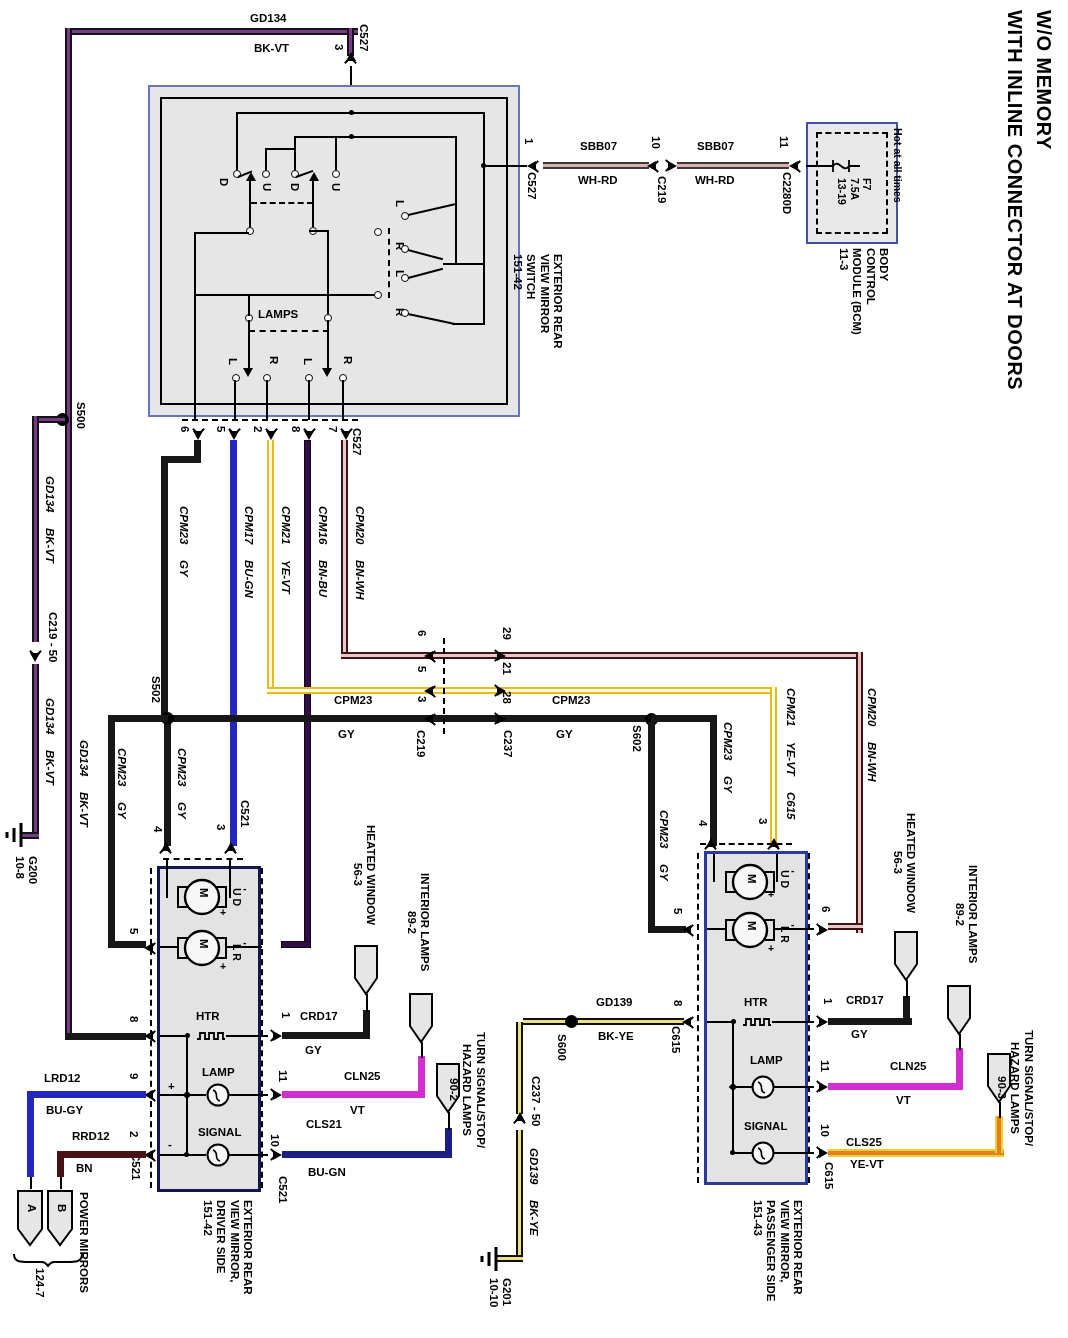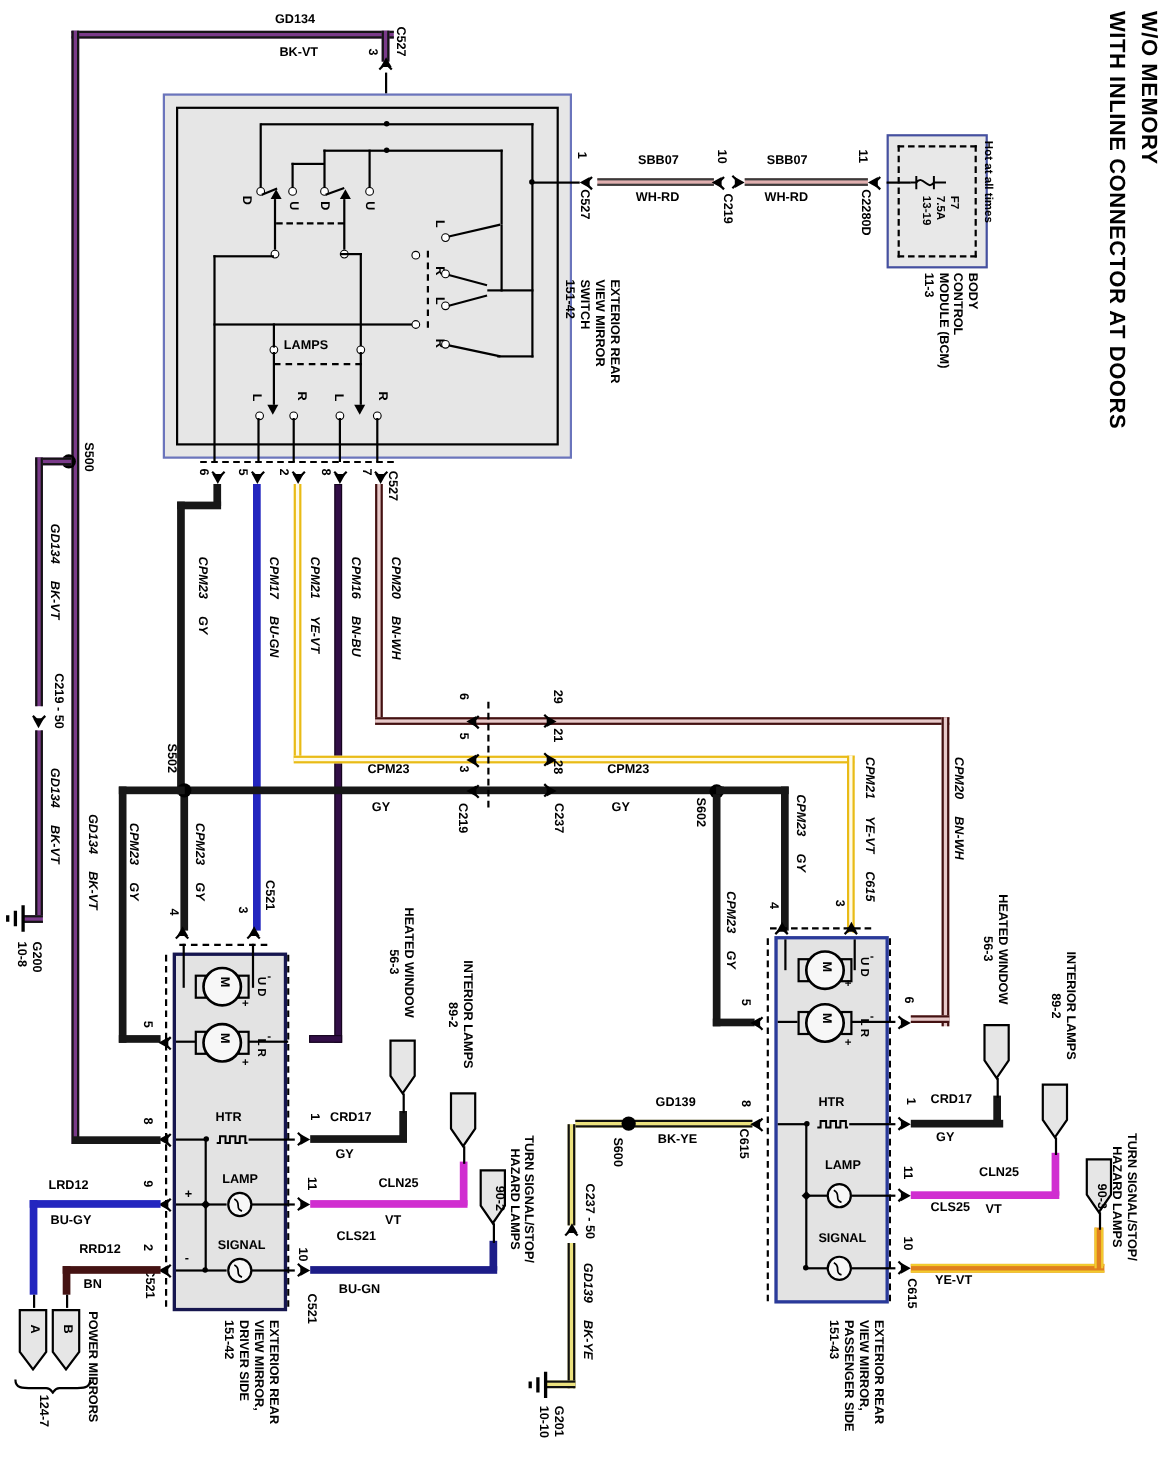--- a/index.html
+++ b/index.html
@@ -550,21 +550,21 @@
   <span class="lbl" style="left:896px;top:1094px">VT</span>
   <div class="lbl vt ctr" style="left:952px;top:842px;height:145px">INTERIOR LAMPS
 89-2</div>
 
   <div class="w yevt2 h8" style="left:828px;top:1149px;width:176px"></div>
   <div class="w yevt2 v8" style="left:995px;top:1116px;height:37px"></div>
   <div class="tl tlv" style="left:999px;top:1102px;height:16px"></div>
   <svg style="left:986px;top:1052px" width="26" height="52">
       <polygon points="2,2 24,2 24,34 13,50 2,34" fill="#e6e6e6" stroke="#000" stroke-width="2"></polygon>
     </svg>
-  <span class="lbl" style="left:846px;top:1092px">CLS25</span>
+  <span class="lbl" style="left:846px;top:1136px">CLS25</span>
   <span class="lbl" style="left:850px;top:1158px">YE-VT</span>
   <div class="lbl vt ctr" style="left:994px;top:1002px;height:172px">TURN SIGNAL/STOP/
 HAZARD LAMPS
 90-3</div>
   <div class="lbl vt" style="left:750px;top:1200px;height:138px">EXTERIOR REAR
 VIEW MIRROR,
 PASSENGER SIDE
 151-43</div>
 
 </div>

